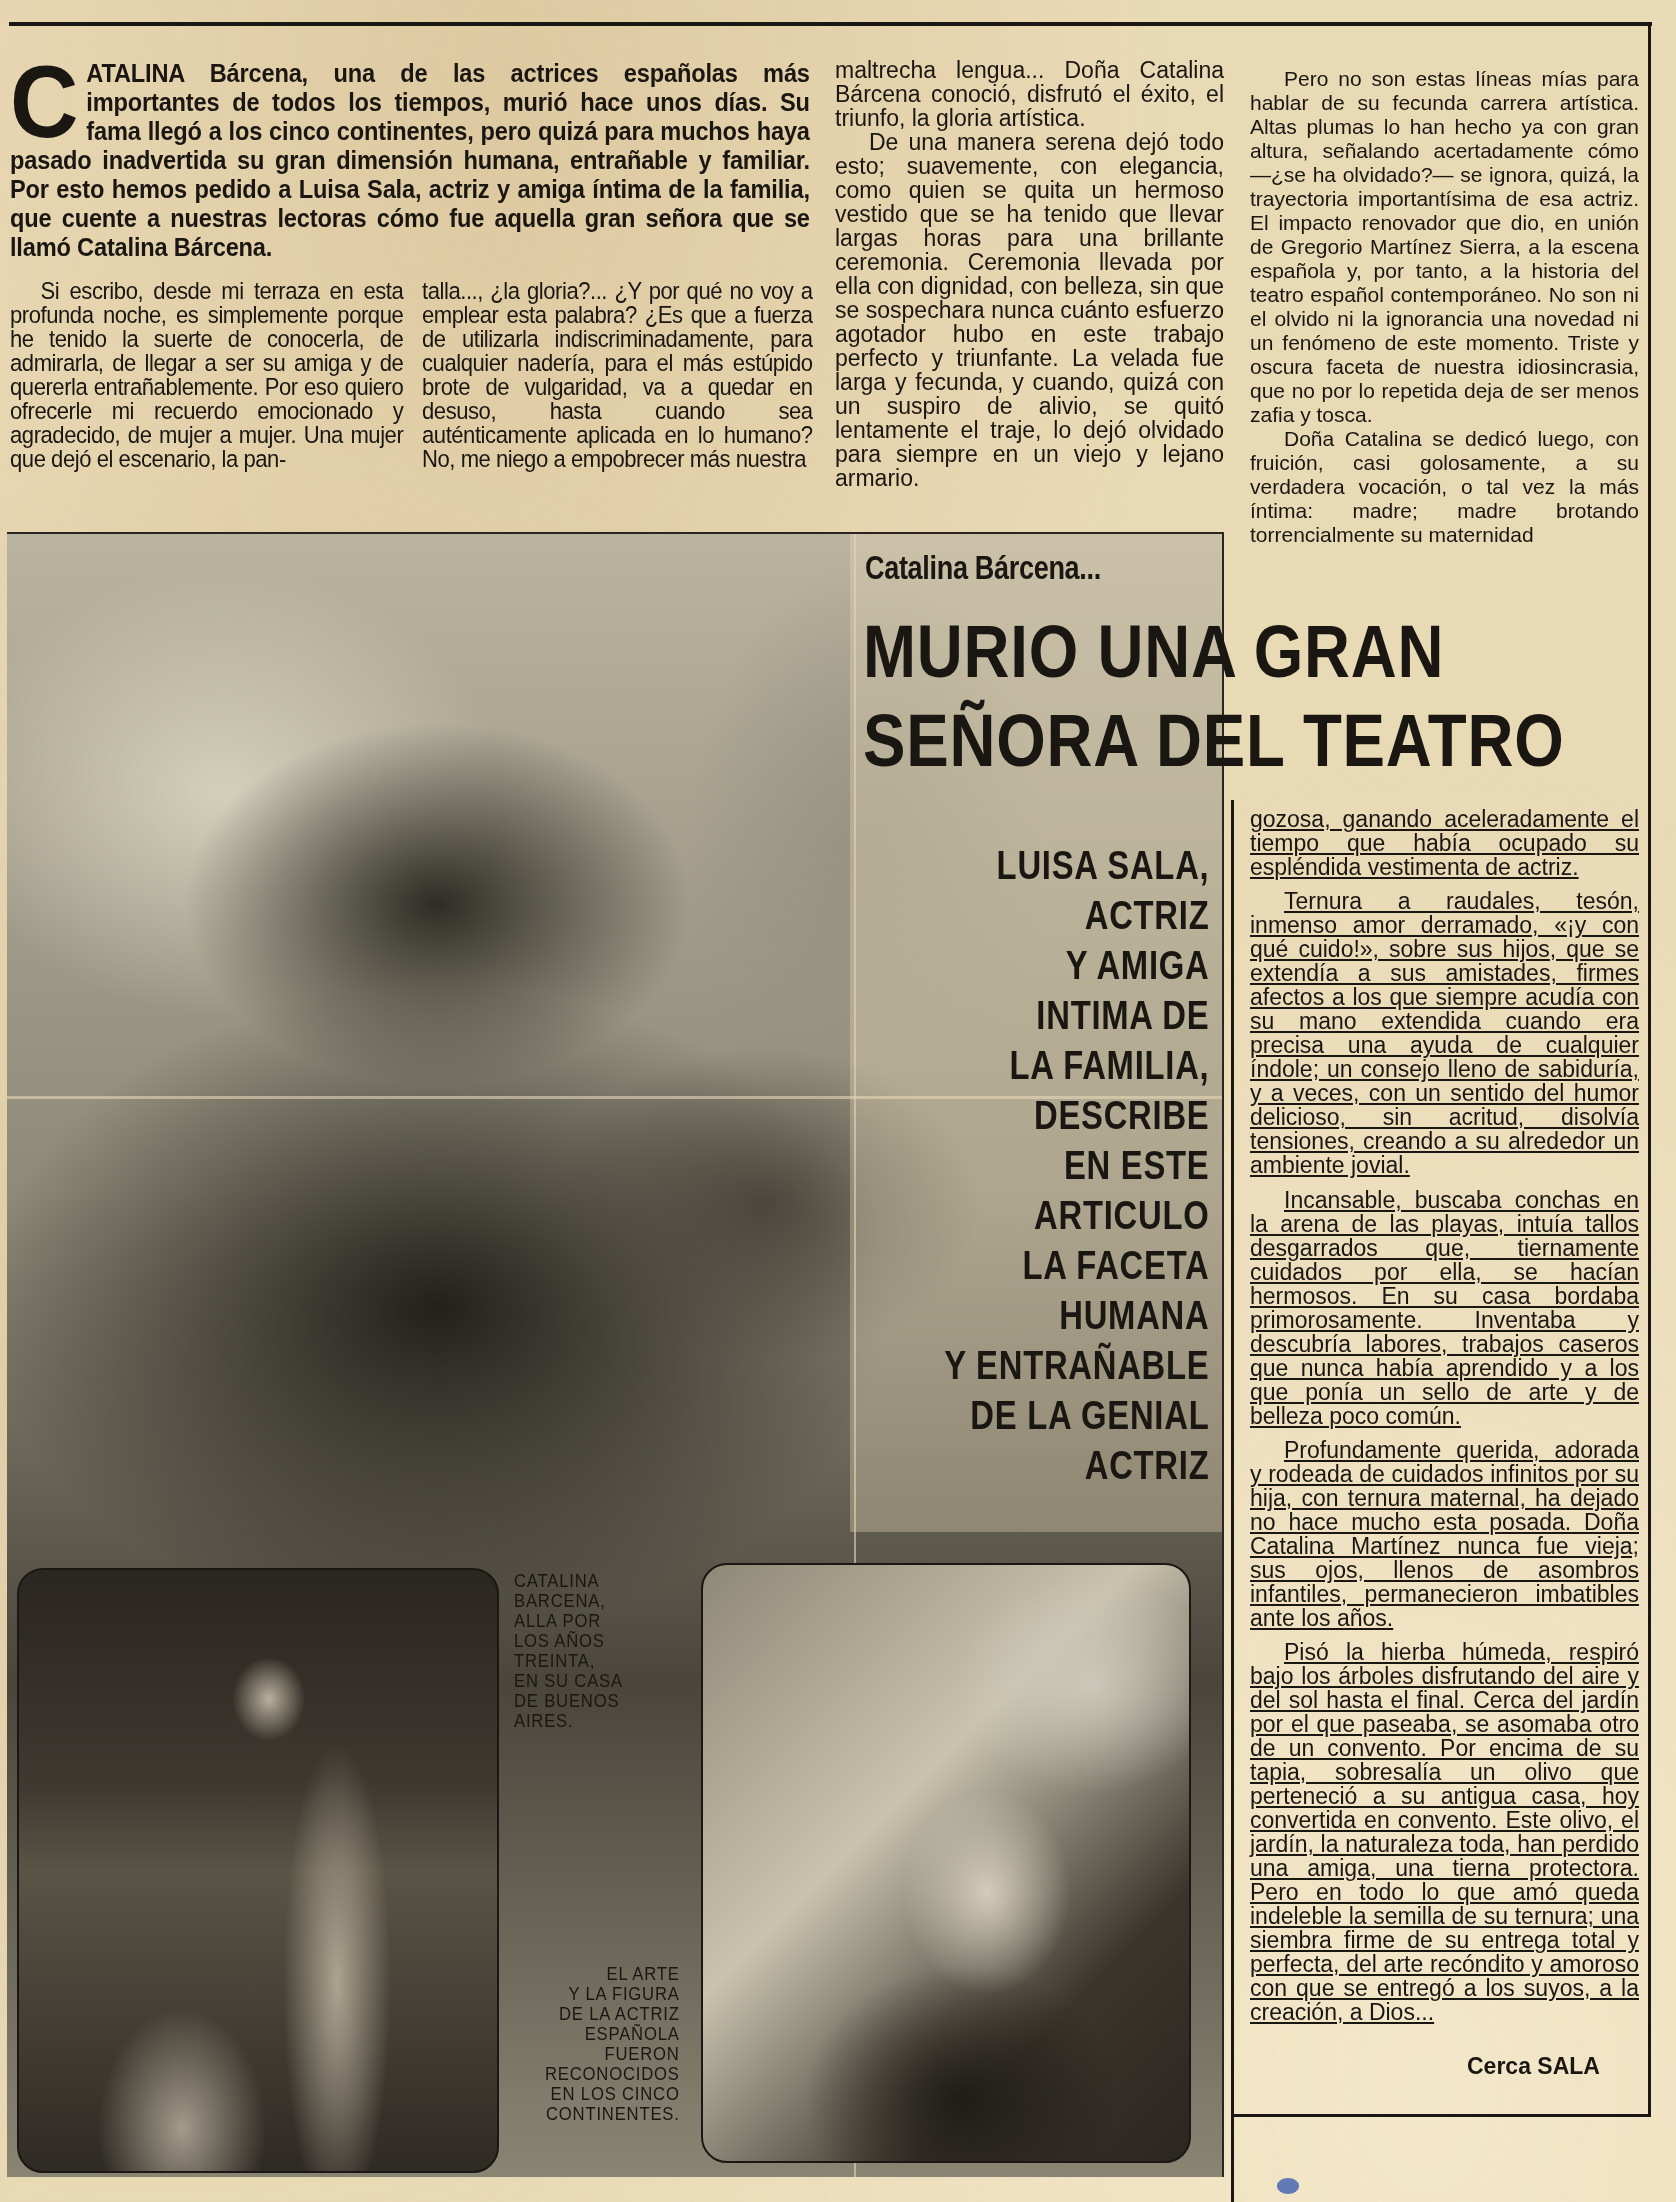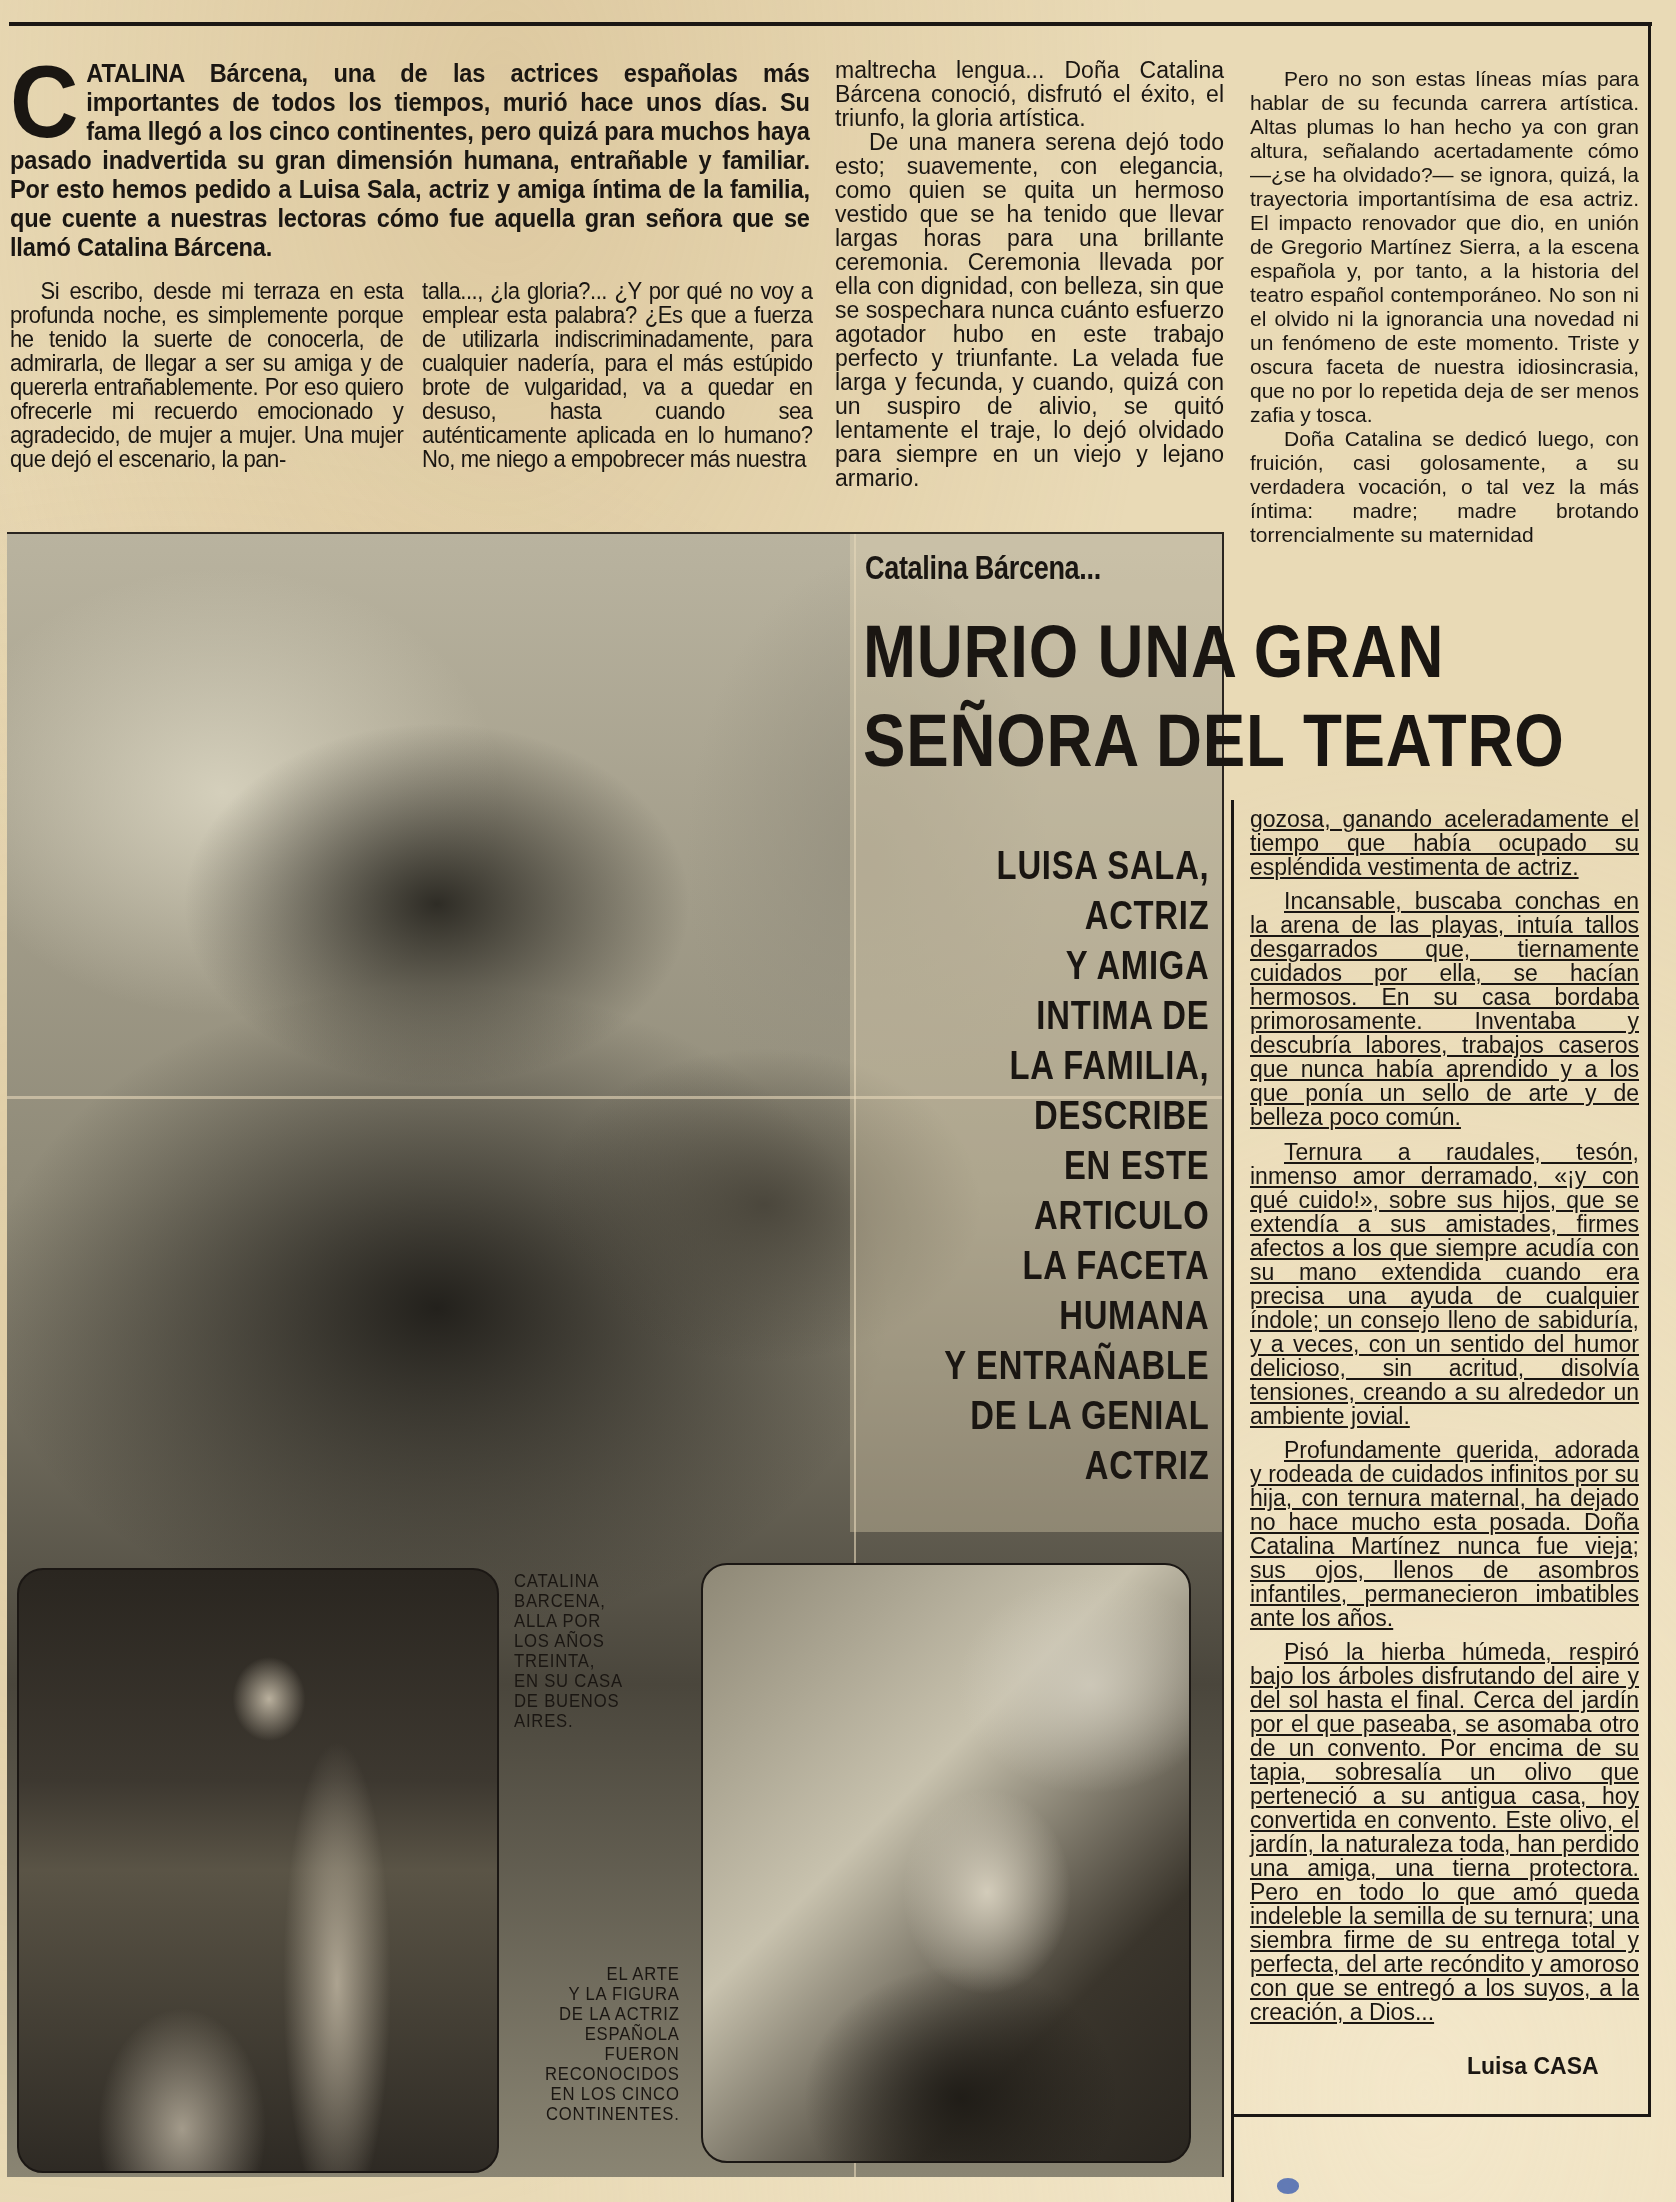--- a/index.html
+++ b/index.html
@@ -150,22 +150,22 @@
   <div>ARTICULO</div>
   <div>LA FACETA</div>
   <div>HUMANA</div>
   <div>Y ENTRAÑABLE</div>
   <div>DE LA GENIAL</div>
   <div>ACTRIZ</div>
 </div>
 
 <div class="col col4b">
   <p class="noindent">gozosa, ganando aceleradamente el tiempo que había ocupado su espléndida vestimenta de actriz.</p>
+  <p>Ternura a raudales, tesón, inmenso amor derramado, «¡y con qué cuido!», sobre sus hijos, que se extendía a sus amistades, firmes afectos a los que siempre acudía con su mano extendida cuando era precisa una ayuda de cualquier índole; un consejo lleno de sabiduría, y a veces, con un sentido del humor delicioso, sin acritud, disolvía tensiones, creando a su alrededor un ambiente jovial.</p>
   <p>Incansable, buscaba conchas en la arena de las playas, intuía tallos desgarrados que, tiernamente cuidados por ella, se hacían hermosos. En su casa bordaba primorosamente. Inventaba y descubría labores, trabajos caseros que nunca había aprendido y a los que ponía un sello de arte y de belleza poco común.</p>
-  <p>Ternura a raudales, tesón, inmenso amor derramado, «¡y con qué cuido!», sobre sus hijos, que se extendía a sus amistades, firmes afectos a los que siempre acudía con su mano extendida cuando era precisa una ayuda de cualquier índole; un consejo lleno de sabiduría, y a veces, con un sentido del humor delicioso, sin acritud, disolvía tensiones, creando a su alrededor un ambiente jovial.</p>
   <p>Profundamente querida, adorada y rodeada de cuidados infinitos por su hija, con ternura maternal, ha dejado no hace mucho esta posada. Doña Catalina Martínez nunca fue vieja; sus ojos, llenos de asombros infantiles, permanecieron imbatibles ante los años.</p>
   <p>Pisó la hierba húmeda, respiró bajo los árboles disfrutando del aire y del sol hasta el final. Cerca del jardín por el que paseaba, se asomaba otro de un convento. Por encima de su tapia, sobresalía un olivo que perteneció a su antigua casa, hoy convertida en convento. Este olivo, el jardín, la naturaleza toda, han perdido una amiga, una tierna protectora. Pero en todo lo que amó queda indeleble la semilla de su ternura; una siembra firme de su entrega total y perfecta, del arte recóndito y amoroso con que se entregó a los suyos, a la creación, a Dios...</p>
 </div>
 
 <div class="inset inset-left"></div>
 <div class="inset inset-right"></div>
 
 <div class="abs caption cap1">
   <div>CATALINA</div>
   <div>BARCENA,</div>
@@ -181,15 +181,15 @@
   <div>EL ARTE</div>
   <div>Y LA FIGURA</div>
   <div>DE LA ACTRIZ</div>
   <div>ESPAÑOLA</div>
   <div>FUERON</div>
   <div>RECONOCIDOS</div>
   <div>EN LOS CINCO</div>
   <div>CONTINENTES.</div>
 </div>
 
-<div class="abs signature">Luisa CASA</div>
+<div class="abs signature">Cerca SALA</div>
 <div class="abs ink-mark"></div>
 
 
 </body></html>

